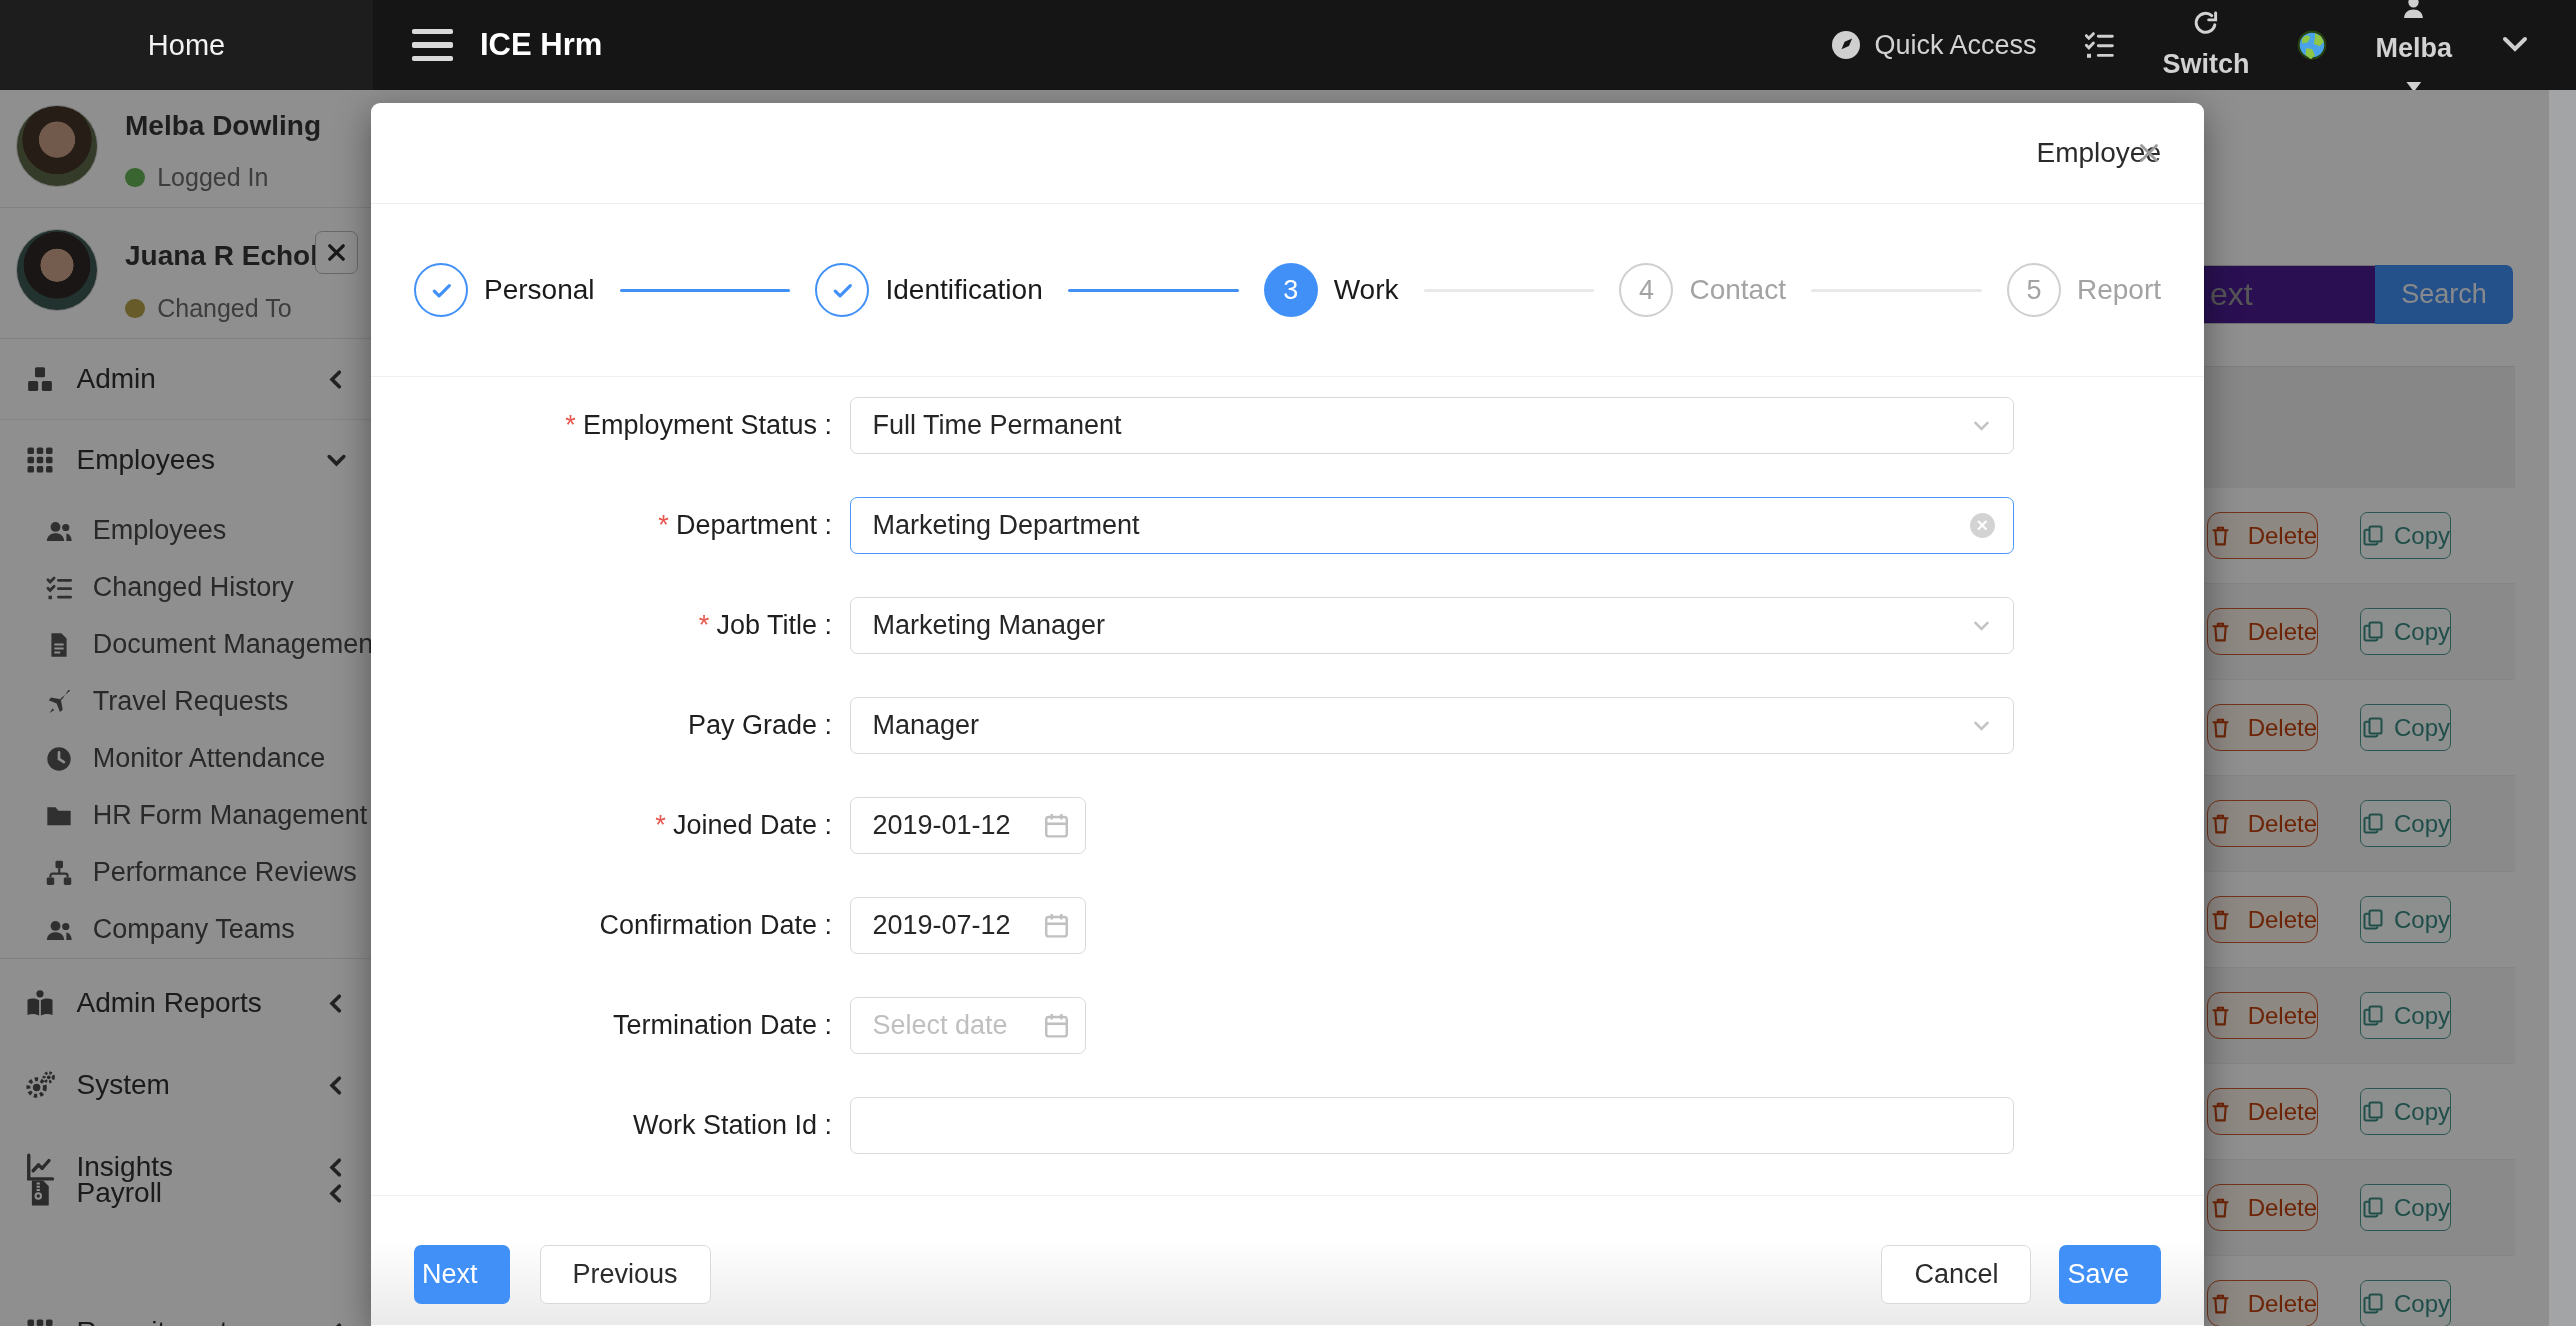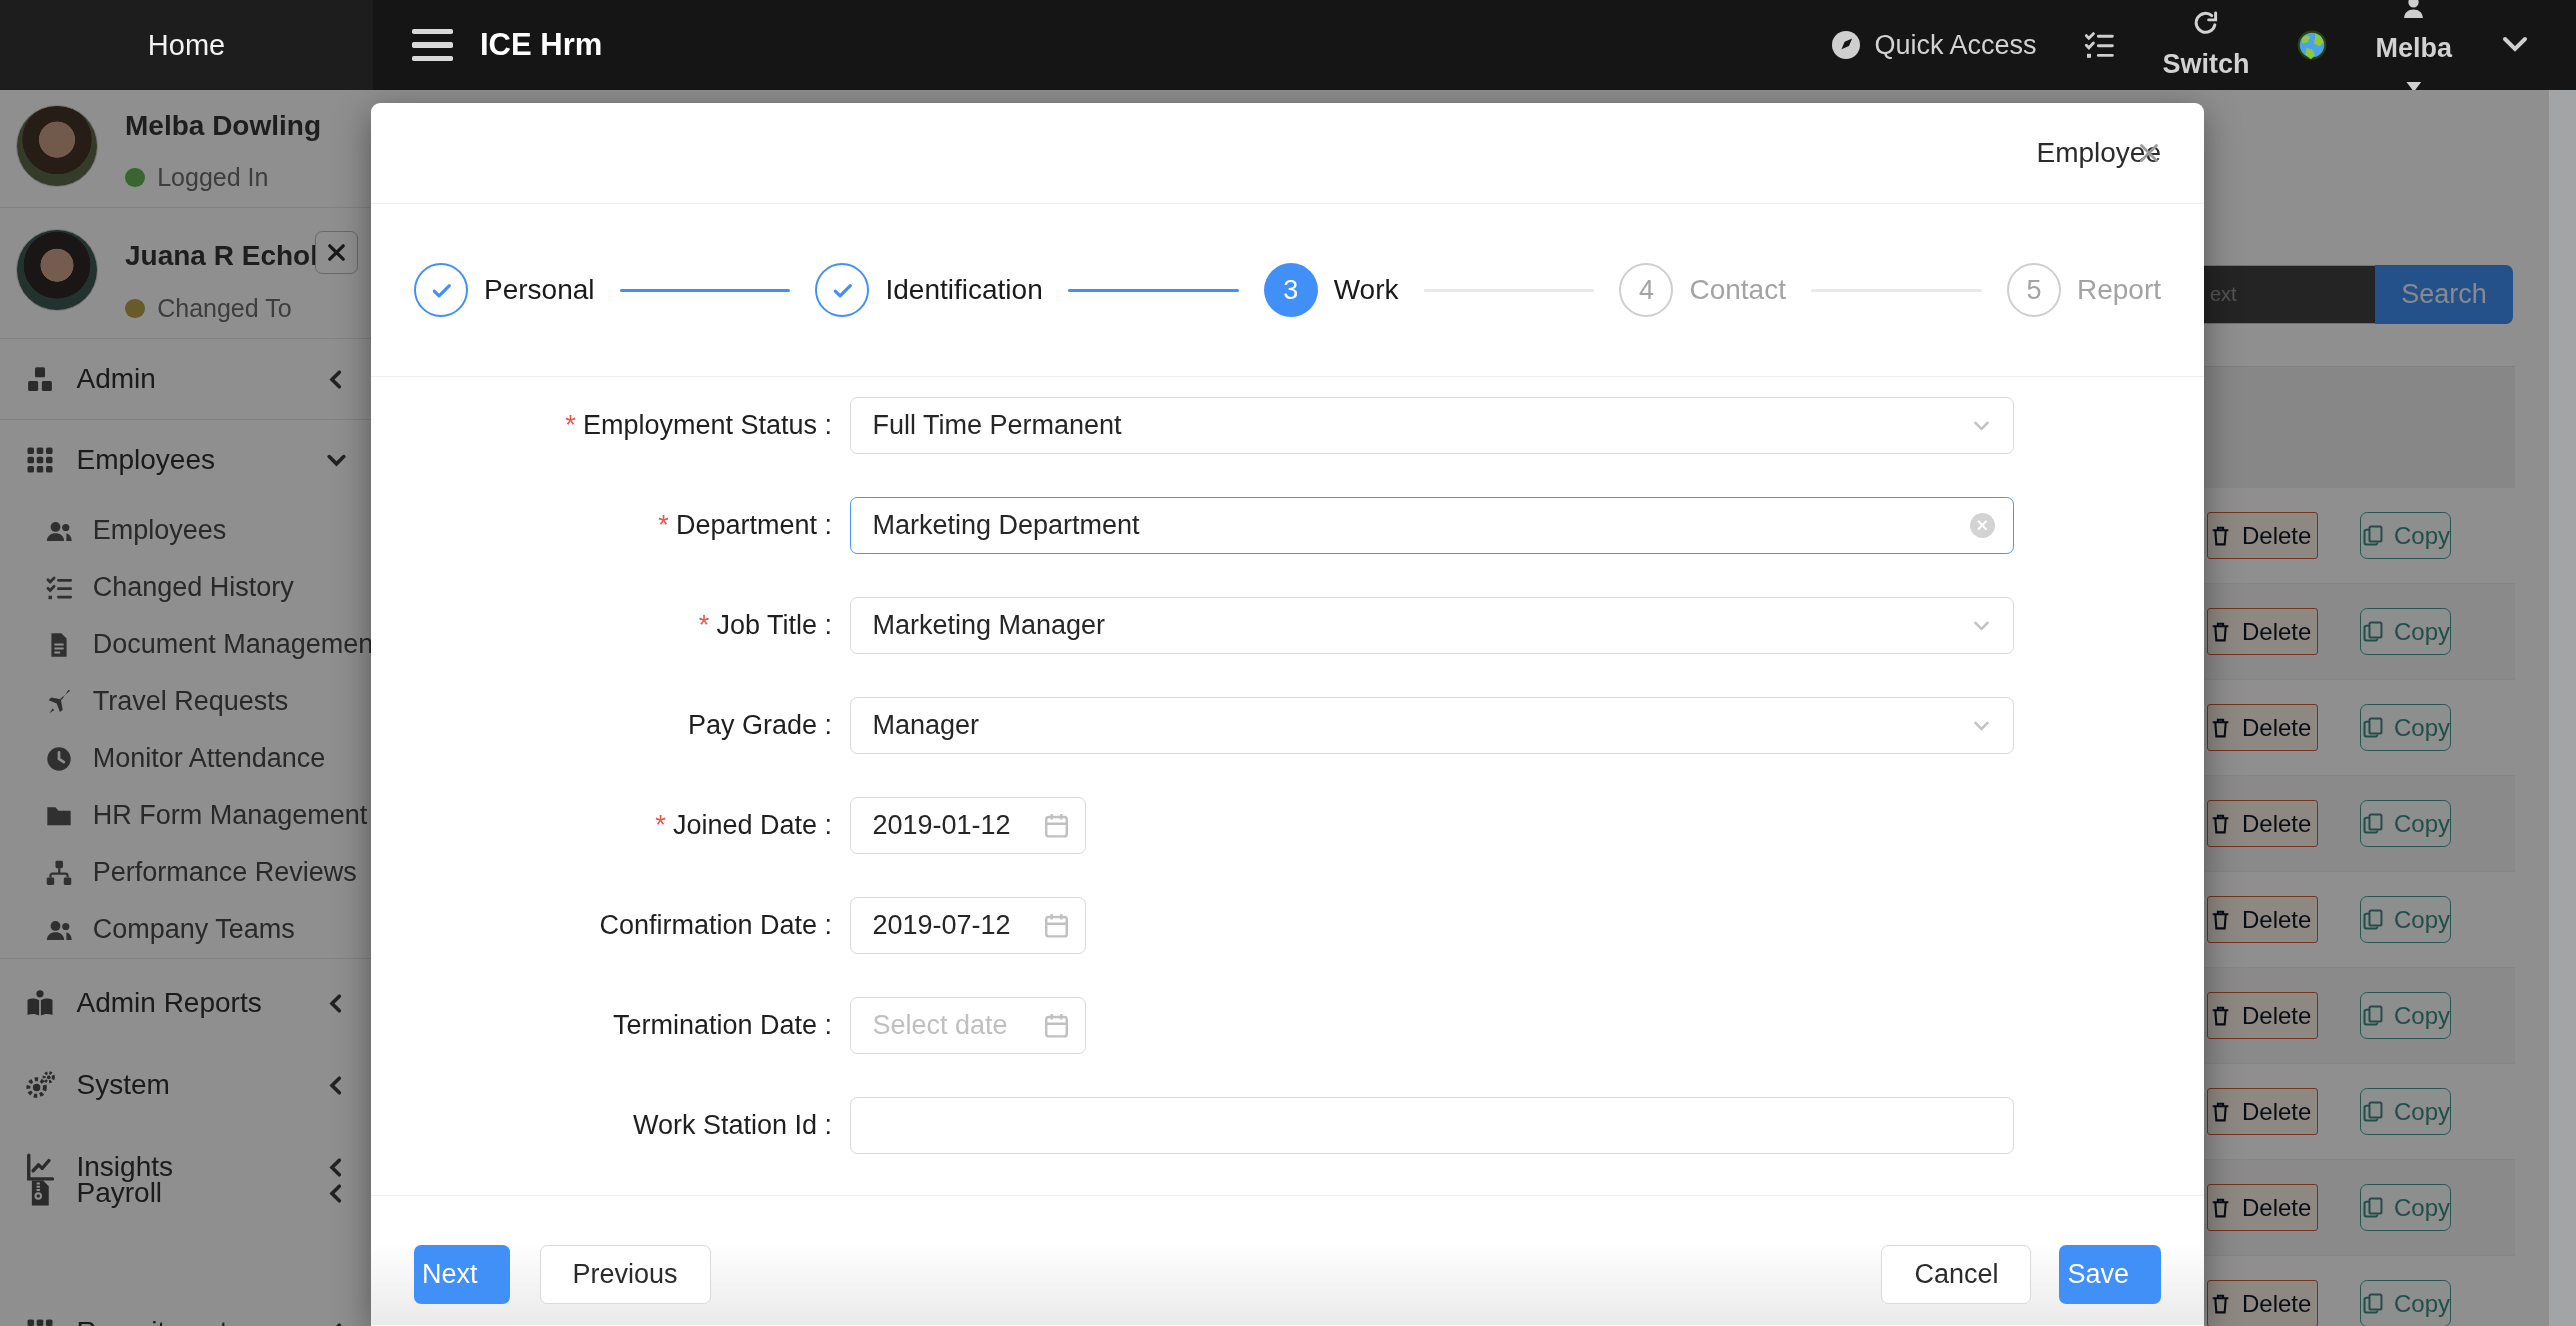--- a/index.html
+++ b/index.html
@@ -54,33 +54,33 @@
     color:#4a4a4a; cursor:pointer; }
   .sub-row .nlabel { margin-left:19.7px; white-space:nowrap; }
   .nav-adminreports { top:872px; } .nav-system { top:954px; } .nav-insights { top:1036px; }
   .nav-payroll { top:1062px; } .nav-recruitment { top:1201px; }
   .sic { width:30px; height:30px; flex:none; color:#4d4d4d; }
   .sic.sm { width:28px; height:28px; color:#565656; }
 
   
   .main { position:absolute; left:373px; top:0; right:0; height:100%; background:#fff; }
   .search-input { position:absolute; left:1659px; top:175px; width:344px; height:59px;
-    border:1.8px solid #c9c9c9; border-radius:7.2px 0 0 7.2px; background:#404040; display:flex; align-items:center;
-    font-size:20px; color:#9a9a9a; overflow:hidden; }
+    border:1.8px solid #c9c9c9; border-radius:7.2px 0 0 7.2px; background:#4c1d95; display:flex; align-items:center;
+    font-size:32px; color:#9a9a9a; overflow:hidden; }
   .search-input span { margin-left:177px; }
   .search-btn { position:absolute; left:2002px; top:175px; width:138px; height:59px; background:#4190f7;
     border:none; border-radius:0 7.2px 7.2px 0; color:#f2f4fa; font-size:27px; display:flex; align-items:center;
     justify-content:center; cursor:pointer; }
   .thead-band { position:absolute; left:0; top:276px; width:2142px; height:123px; background:#f0f0f0;
     border-top:1.8px solid #e2e2e2; border-bottom:1.8px solid #e2e2e2; }
   .trows { position:absolute; left:0; top:398px; width:2142px; }
   .trow { position:relative; height:96px; border-bottom:1.8px solid #ededed; background:#fff; }
   .trow:nth-child(even) { background:#f7f7f7; }
   .btn-delete { position:absolute; left:1834px; top:24px; width:111px; height:47px; border:1.8px solid #cf5b33;
-    background:#fdf2ea; color:#0f172a; border-radius:3px; display:flex; align-items:center; justify-content:flex-start;
+    background:#fdf2ea; color:#c2410c; border-radius:13px; display:flex; align-items:center; justify-content:space-between;
     gap:9px; font-size:24px; cursor:pointer; }
   .btn-copy { position:absolute; left:1987px; top:24px; width:91px; height:47px; border:1.8px solid #47988e;
     background:#fcfefe; color:#3a8d84; border-radius:7.2px; display:flex; align-items:center; justify-content:center;
     gap:9px; font-size:24px; cursor:pointer; }
   .aic { width:25px; height:25px; }
 
   .dim { position:absolute; inset:0; background:rgba(0,0,0,0.44); z-index:5; }
   .scroll-strip { position:absolute; right:0; top:0; width:27px; height:100%; background:#a2a4a6; z-index:6; }
 
   

